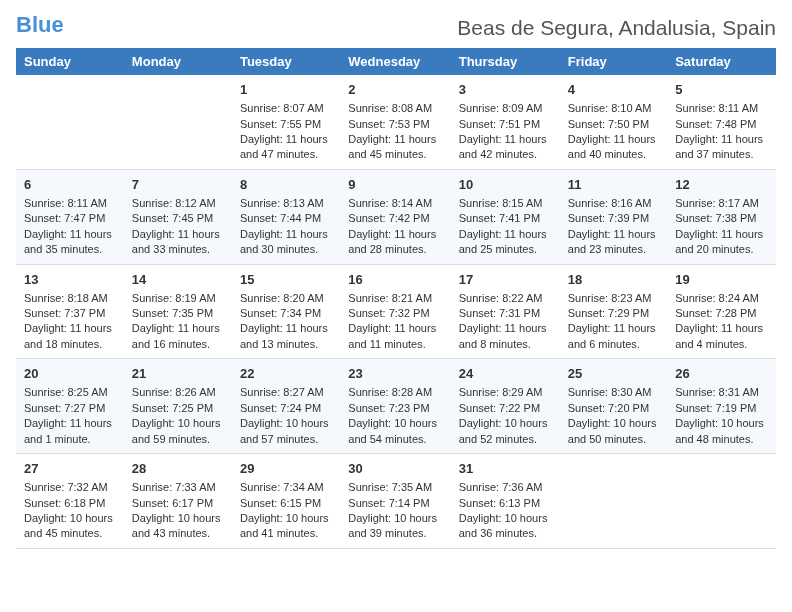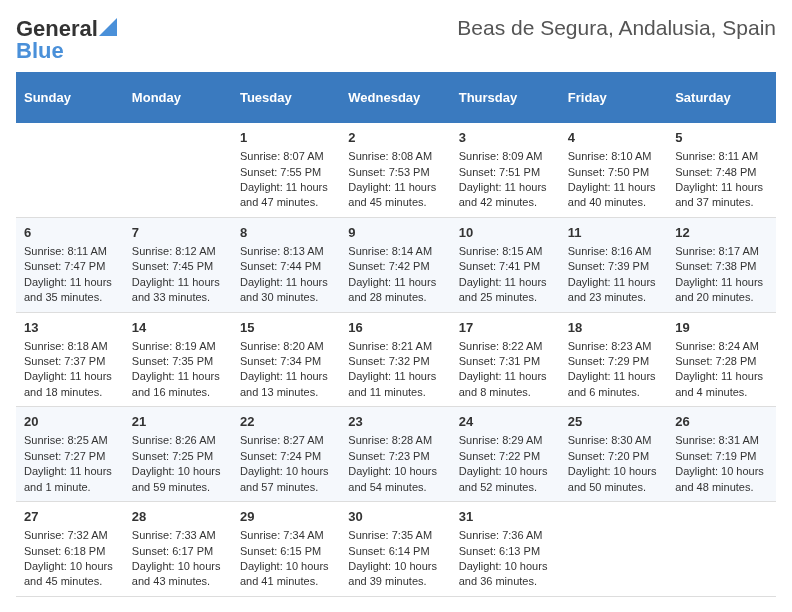--- a/index.html
+++ b/index.html
@@ -35,21 +35,21 @@
     }
     table {
       width: 100%;
       border-collapse: collapse;
       font-size: 11px;
     }
     thead th {
       background-color: #3a7abf;
       color: #fff;
       text-align: left;
-      padding: 18px 8px;
+      padding: 6px 8px;
       font-size: 13px;
       font-weight: bold;
     }
     tbody tr {
       border-bottom: 1px solid #ddd;
     }
     tbody tr:nth-child(even) {
       background: #f5f8fc;
     }
     tbody tr:nth-child(odd) {
@@ -71,26 +71,20 @@
     .day-info {
       font-size: 11px;
       color: #333;
     }
   </style>
 </head>
 <body>
 
 <div class="header">
   <div class="logo">
-    <div style="display:flex; align-items:center;">
-      <span style="font-size:22px; font-weight:bold; color:#333;">General</span>
-      <svg width="18" height="18" viewBox="0 0 18 18" style="margin-left:1px; margin-top:-4px;">
-        <polygon points="0,18 18,0 18,18" fill="#4a90d9"></polygon>
-      </svg>
-    </div>
     <span style="font-size:22px; font-weight:bold; color:#4a90d9; margin-top:-4px;">Blue</span>
   </div>
   <div class="title-area">
     <div class="location-title">Beas de Segura, Andalusia, Spain</div>
   </div>
 </div>
 
 <table>
   <thead>
     <tr>
@@ -196,21 +190,21 @@
         <td><span class="day-num">27</span><span class="day-info" style="white-space: pre-line;">Sunrise: 7:32 AM
 Sunset: 6:18 PM
 Daylight: 10 hours and 45 minutes.</span></td>
         <td><span class="day-num">28</span><span class="day-info" style="white-space: pre-line;">Sunrise: 7:33 AM
 Sunset: 6:17 PM
 Daylight: 10 hours and 43 minutes.</span></td>
         <td><span class="day-num">29</span><span class="day-info" style="white-space: pre-line;">Sunrise: 7:34 AM
 Sunset: 6:15 PM
 Daylight: 10 hours and 41 minutes.</span></td>
         <td><span class="day-num">30</span><span class="day-info" style="white-space: pre-line;">Sunrise: 7:35 AM
-Sunset: 6:14 PM
+Sunset: 7:14 PM
 Daylight: 10 hours and 39 minutes.</span></td>
         <td><span class="day-num">31</span><span class="day-info" style="white-space: pre-line;">Sunrise: 7:36 AM
 Sunset: 6:13 PM
 Daylight: 10 hours and 36 minutes.</span></td>
         <td></td>
         <td></td>
       </tr>
     </tbody>
 </table>
 

